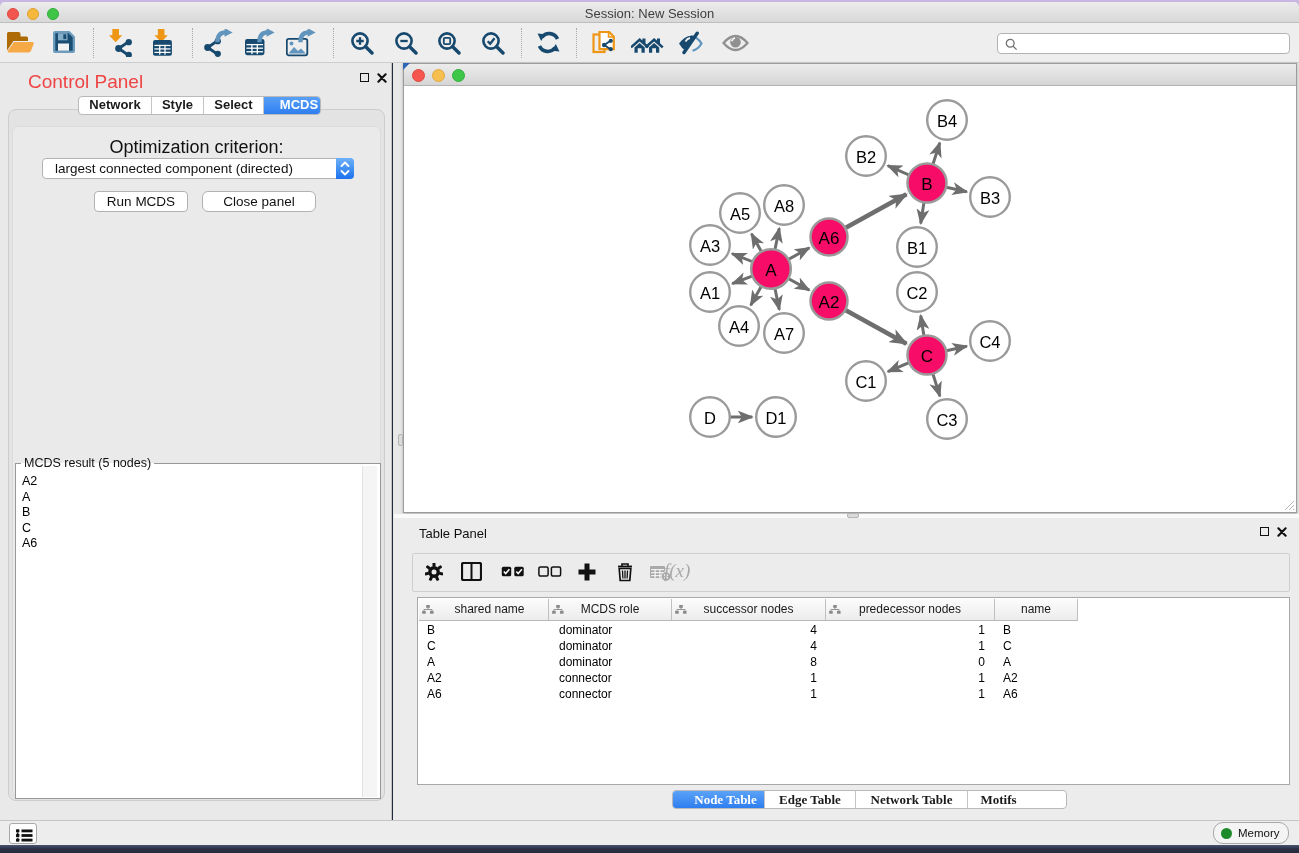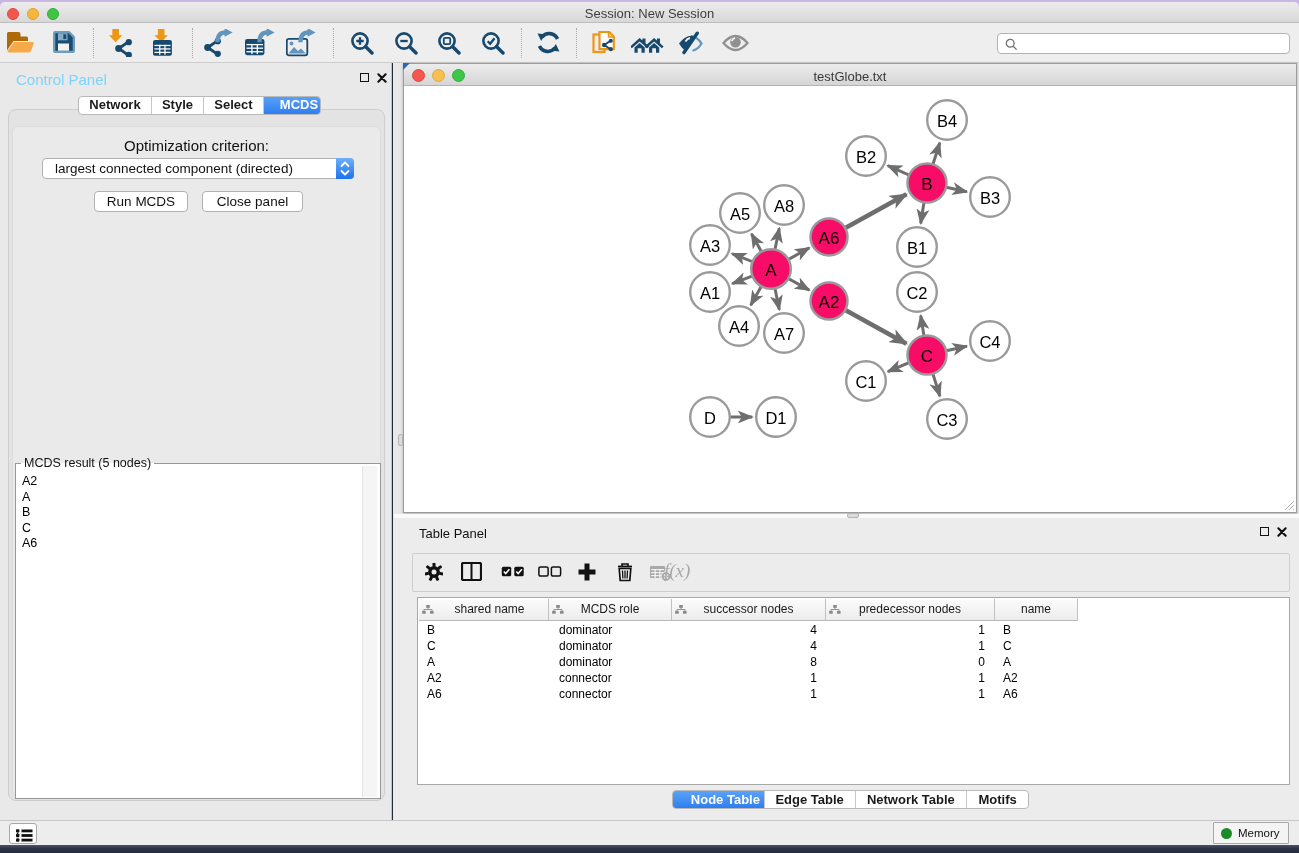--- a/index.html
+++ b/index.html
@@ -7,50 +7,50 @@
 body { background:#232a3b;  font-family:"Liberation Sans",sans-serif; position:relative; overflow:hidden; }
 .abs { position:absolute; }
 #topstrip { top:0; left:0; width:1299px; height:10px; background:#c9b6e2; }
 #titlebar { top:2px; left:0; width:1299px; height:21px; background:linear-gradient(#ececec,#d8d8d8); border-bottom:1px solid #bdbdbd; border-radius:5px 5px 0 0; }
 .tl { border-radius:50%; width:12px; height:12px; top:6px; }
 #title { top:6px; left:0; width:1299px; text-align:center; font-size:13px; color:#3e3e3e; }
 #toolbar { top:23px; left:0; width:1299px; height:40px; background:#eeeeee; border-bottom:1px solid #cdcdcd; }
 .tsep { top:28px; width:1px; height:30px; border-left:1px dotted #a9a9a9; }
 #searchbox { left:997px; top:33px; width:293px; height:21px; background:#fff; border:1px solid #b3b3b3; border-radius:4px; }
 #leftpanel { top:63px; left:0; width:392px; height:757px; background:#e9e9e9; border-right:1px solid #c2c2c2; }
-#cp-title { left:16px; top:71px; font-size:15px; color:#7dd3fc; }
+#cp-title { left:28px; top:71px; font-size:19px; color:#ef4444; }
 .minbox { width:9px; height:9px; border:1.6px solid #111; }
 #rightarea { top:63px; left:393px; width:906px; height:757px; background:#e8e8e8; }
 #statusbar { top:820px; left:0; width:1299px; height:25px; background:#ededed; border-top:1px solid #c6c6c6; }
 .tabs { display:flex; height:19px; border:1px solid #b9b9b9; border-radius:4px; background:#fff; overflow:hidden; }
 .tab { font-size:13px; font-weight:bold; color:#1a1a1a; text-align:center; line-height:18px; border-right:1px solid #c6c6c6; }
 .tab:last-child { border-right:none; }
 .tab.sel { background:linear-gradient(#5ba2f7,#2e7ef0); color:#fff;padding-left:14px; }
 #innerpanel { left:8px; top:109px; width:377px; height:692px; background:#e3e3e3; border:1px solid #cdcdcd; border-radius:8px; }
 #innerpanel2 { left:12px; top:126px; width:369px; height:671px; background:#eaeaea; border:1px solid #dcdcdc; border-radius:6px; }
-#optlabel { left:0px; top:137px; width:393px; text-align:center; font-size:15px; color:#111; }
+#optlabel { left:0px; top:137px; width:393px; text-align:center; font-size:18px; color:#111; }
 #dropdown { left:42px; top:158px; width:312px; height:21px; background:#fff; border:1px solid #b2b2b2; border-radius:4px; font-size:13.5px; color:#111; line-height:19px; padding-left:12px; }
 #ddbtn { left:336px; top:158px; width:18px; height:21px; background:linear-gradient(#6db1f9,#1c72ee); border-radius:0 4px 4px 0; }
 .btn { height:21px; background:#fff; border:1px solid #b2b2b2; border-radius:4px; font-size:13.5px; color:#111; text-align:center; line-height:19px; }
 #groupbox { left:15px; top:463px; width:366px; height:336px; border:1px solid #989898; background:#fff; }
 #grouplabel { left:21px; top:456px; font-size:12.5px; color:#111; background:linear-gradient(#eaeaea 7.5px,#ffffff 7.5px); padding:0 3px; }
 #mcdslist { left:17px; top:474px; font-size:12.5px; color:#000; line-height:15.5px; padding-left:5px; }
 #listscroll { left:362px; top:466px; width:15px; height:331px; background:#f5f5f5; border-left:1px solid #e3e3e3; }
 #netwin { left:403px; top:63px; width:894px; height:450px; background:#fff; border:1px solid #9c9c9c; box-shadow:0 1px 3px rgba(0,0,0,0.25); }
 #nettitle { left:0; top:0; width:892px; height:22px; background:linear-gradient(#ececec,#d5d5d5); border-bottom:1px solid #b3b3b3; }
 .tl2 { border-radius:50%; width:13px; height:13px; top:5px; }
 #netname { top:5px; left:0; width:892px; text-align:center; font-size:13px; color:#3a3a3a; }
 #tp-title { left:419px; top:526px; font-size:13px; color:#111; }
 #tbtoolbar { left:412px; top:553px; width:878px; height:39px; border:1px solid #cfcfcf; border-radius:2px; }
 #tbl { left:417px; top:597px; width:873px; height:188px; background:#fff; border:1px solid #a8a8a8; }
 .hdrcell { top:1px; height:22px; background:linear-gradient(#fcfcfc,#ececec); border-right:1px solid #c0c0c0; border-bottom:1px solid #b9b9b9; font-size:12px; color:#1a1a1a; text-align:center; line-height:21px; }
 .hicon { top:7px; width:12px; height:9px; }
 .row { font-size:12px; color:#000; height:16px; line-height:16px; }
 #bottabs { left:672px; top:790px; }
-#memorybtn { left:1213px; top:822px; width:76px; height:22px; background:#f4f4f4; border:1px solid #a9a9a9; border-radius:1px; }
+#memorybtn { left:1213px; top:822px; width:76px; height:22px; background:#f4f4f4; border:1px solid #a9a9a9; border-radius:10px; }
 #listbtn { left:9px; top:823px; width:28px; height:21px; background:#fdfdfd; border:1px solid #a9a9a9; border-radius:3px; }
 </style>
 </head>
 <body>
 <div id="topstrip" class="abs"></div>
 <div id="titlebar" class="abs">
   <div class="abs tl" style="left:7px;background:#f2564e;border:1px solid #dc4b42;"></div>
   <div class="abs tl" style="left:27px;background:#f5b73c;border:1px solid #dfa233;"></div>
   <div class="abs tl" style="left:47px;background:#3ec546;border:1px solid #34ad3c;"></div>
 </div>
@@ -215,35 +215,34 @@
   <div class="tab" style="width:60px;">Select</div>
   <div class="tab sel" style="width:56px;">MCDS</div>
 </div>
 <div id="optlabel" class="abs">Optimization criterion:</div>
 <div id="dropdown" class="abs">largest connected component (directed)</div>
 <div id="ddbtn" class="abs"><svg width="18" height="21" viewBox="0 0 18 21">
       <path d="M5.5,8 L9,4.5 L12.5,8" fill="none" stroke="#fff" stroke-width="1.8" stroke-linecap="round" stroke-linejoin="round"></path>
       <path d="M5.5,13 L9,16.5 L12.5,13" fill="none" stroke="#fff" stroke-width="1.8" stroke-linecap="round" stroke-linejoin="round"></path>
     </svg></div>
 <div class="abs btn" style="left:94px;top:191px;width:94px;">Run MCDS</div>
-<div class="abs btn" style="left:202px;top:191px;width:101px;">Close panel</div>
+<div class="abs btn" style="left:202px;top:191px;width:114px;border-radius:6px;">Close panel</div>
 <div id="groupbox" class="abs"></div>
 <div id="listscroll" class="abs"></div>
 <div id="grouplabel" class="abs">MCDS result (5 nodes)</div>
 <div id="mcdslist" class="abs">A2<br>A<br>B<br>C<br>A6</div>
 
 <svg class="abs" style="left:403px;top:63px;z-index:5" width="7" height="7" viewBox="0 0 7 7">
     <path d="M0,0 L7,0 L0,7 Z" fill="#2e66b5"></path>
   </svg>
 <div id="netwin" class="abs">
   <div id="nettitle" class="abs">
     <div class="abs tl2" style="left:8px;background:#f5574e;border:1px solid #e0473e;"></div>
     <div class="abs tl2" style="left:28px;background:#f6bf4f;border:1px solid #e2a93b;"></div>
     <div class="abs tl2" style="left:48px;background:#3ec648;border:1px solid #32b13c;"></div>
-    <div id="netname" class="abs">testGlobe.txt</div>
   </div>
   <svg class="abs" style="right:1px;bottom:1px" width="12" height="12" viewBox="0 0 12 12">
       <path d="M11,2 L2,11 M11,6 L6,11 M11,10 L10,11" stroke="#b5b5b5" stroke-width="1"></path>
     </svg>
 </div>
 <svg id="graph" viewBox="404 86 893 427" width="893" height="427" style="position:absolute;left:404px;top:86px" font-family="Liberation Sans, sans-serif">
     <defs>
       <marker id="ah" viewBox="0 0 10 8" refX="9" refY="4" markerWidth="5.4" markerHeight="4.3" orient="auto-start-reverse">
         <path d="M0,0 L10,4 L0,8 L2.6,4 z" fill="#6e6e6e"></path>
       </marker>
@@ -437,21 +436,21 @@
     <div class="abs row" style="left:141px;top:72px;">connector</div>
     <div class="abs row" style="left:253px;top:72px;width:146px;text-align:right;">1</div>
     <div class="abs row" style="left:407px;top:72px;width:160px;text-align:right;">1</div>
     <div class="abs row" style="left:585px;top:72px;">A2</div>
     <div class="abs row" style="left:9px;top:88px;">A6</div>
     <div class="abs row" style="left:141px;top:88px;">connector</div>
     <div class="abs row" style="left:253px;top:88px;width:146px;text-align:right;">1</div>
     <div class="abs row" style="left:407px;top:88px;width:160px;text-align:right;">1</div>
     <div class="abs row" style="left:585px;top:88px;">A6</div>
   </div>
-<div class="abs tabs" id="bottabs" style="width:357px;">
+<div class="abs tabs" id="bottabs" style="width:395px;font-family:Liberation Serif, serif;">
   <div class="tab sel" style="width:92px;">Node Table</div>
   <div class="tab" style="width:91px;">Edge Table</div>
   <div class="tab" style="width:112px;">Network Table</div>
   <div class="tab" style="width:61px;">Motifs</div>
 </div>
 <div id="statusbar" class="abs"></div>
 <div class="abs" style="top:845px;left:0;width:1299px;height:8px;background:linear-gradient(180deg,#4a5370,#2b3246 45%,#242b3c);"></div>
 <div id="listbtn" class="abs">
     <svg width="18" height="15" style="position:absolute;left:5px;top:4px" viewBox="0 0 18 15">
       <line x1="2.6" y1="2" x2="2.6" y2="13" stroke="#111" stroke-width="1.2" stroke-dasharray="1.2,1.6"></line>

